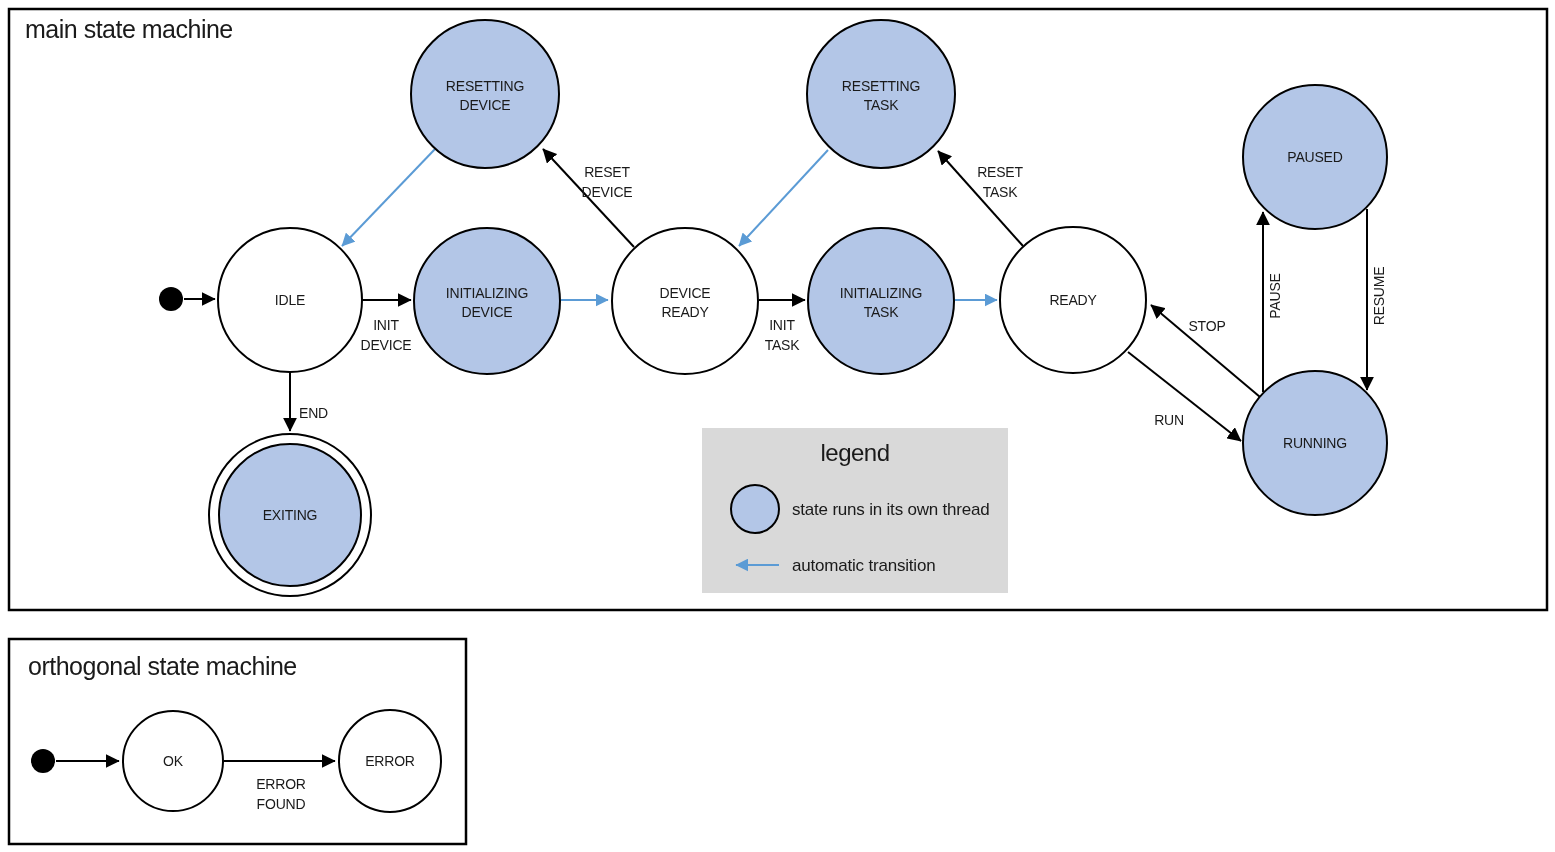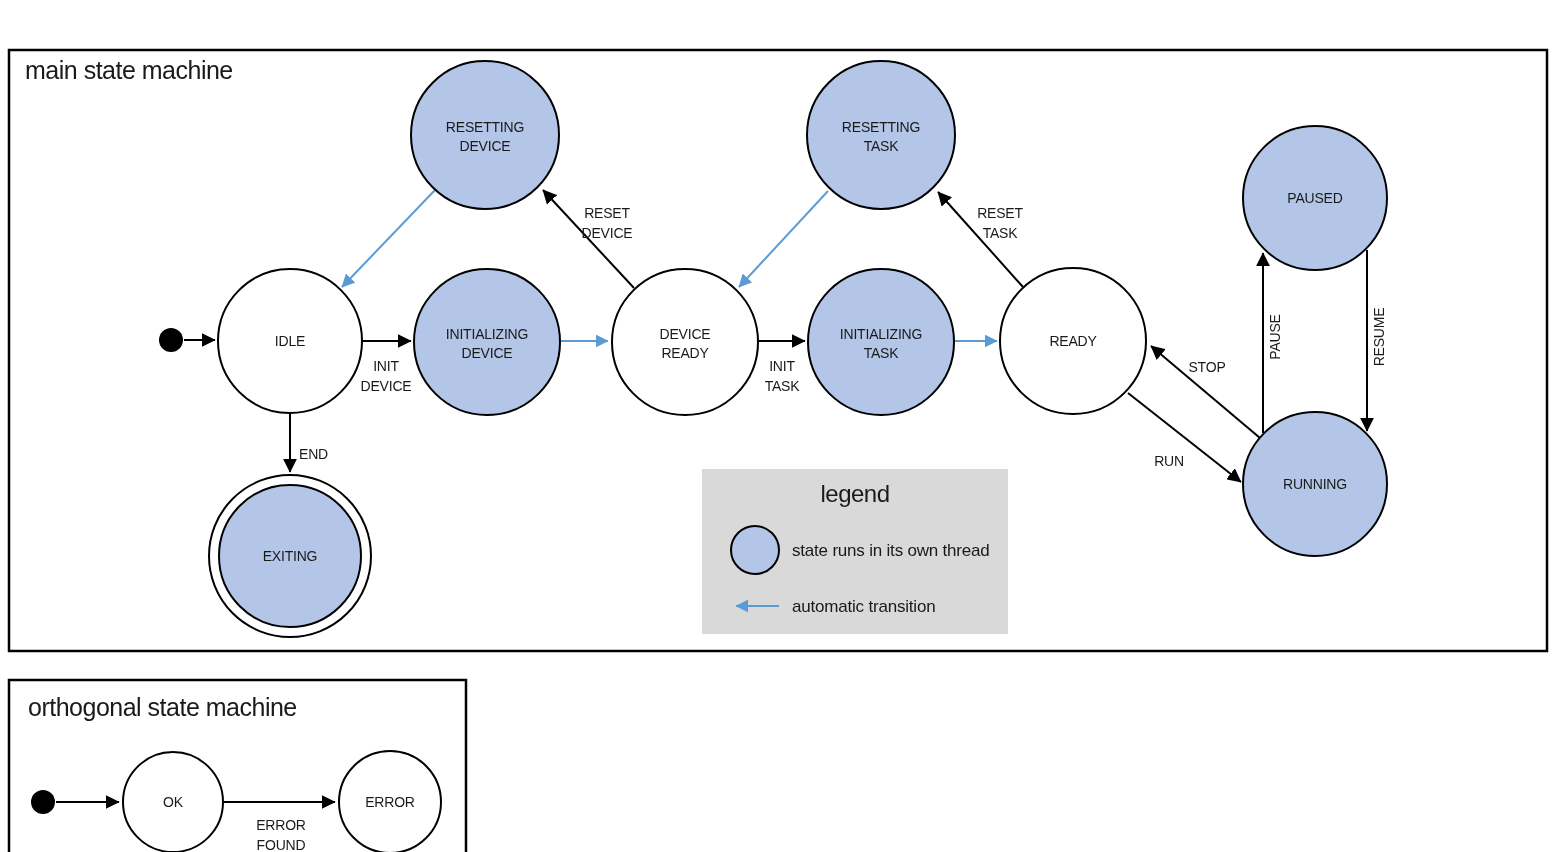--- a/index.html
+++ b/index.html
@@ -7,21 +7,20 @@
     padding: 0;
     background: #ffffff;
     width: 1555px;
     height: 852px;
     font-family: "Liberation Sans", sans-serif;
   }
   #canvas {
     position: relative;
     width: 1555px;
     height: 716px;
-    margin-top: 41px;
   }
   svg { display: block; }
   .t-title {
     font-family: "Liberation Sans", sans-serif;
     font-size: 25px;
     fill: #1a1a1a;
     letter-spacing: -0.5px;
   }
   .t-state {
     font-family: "Liberation Sans", sans-serif;

